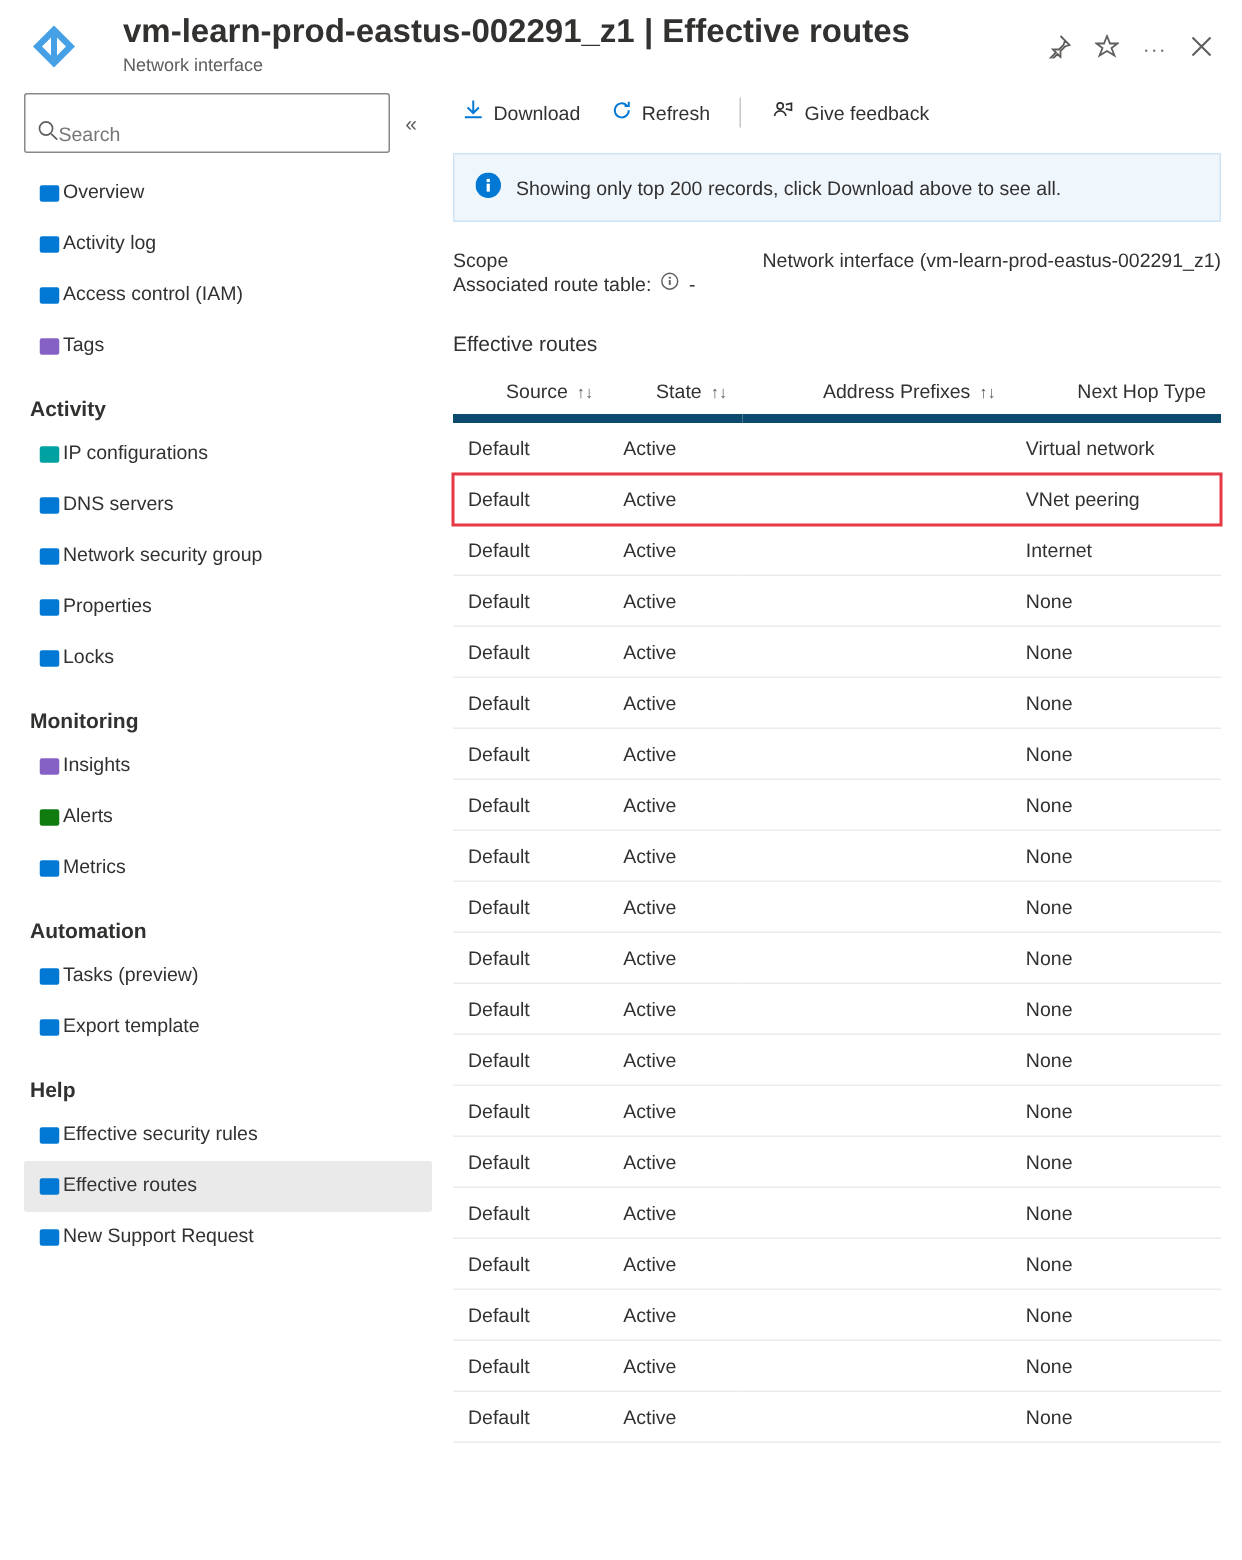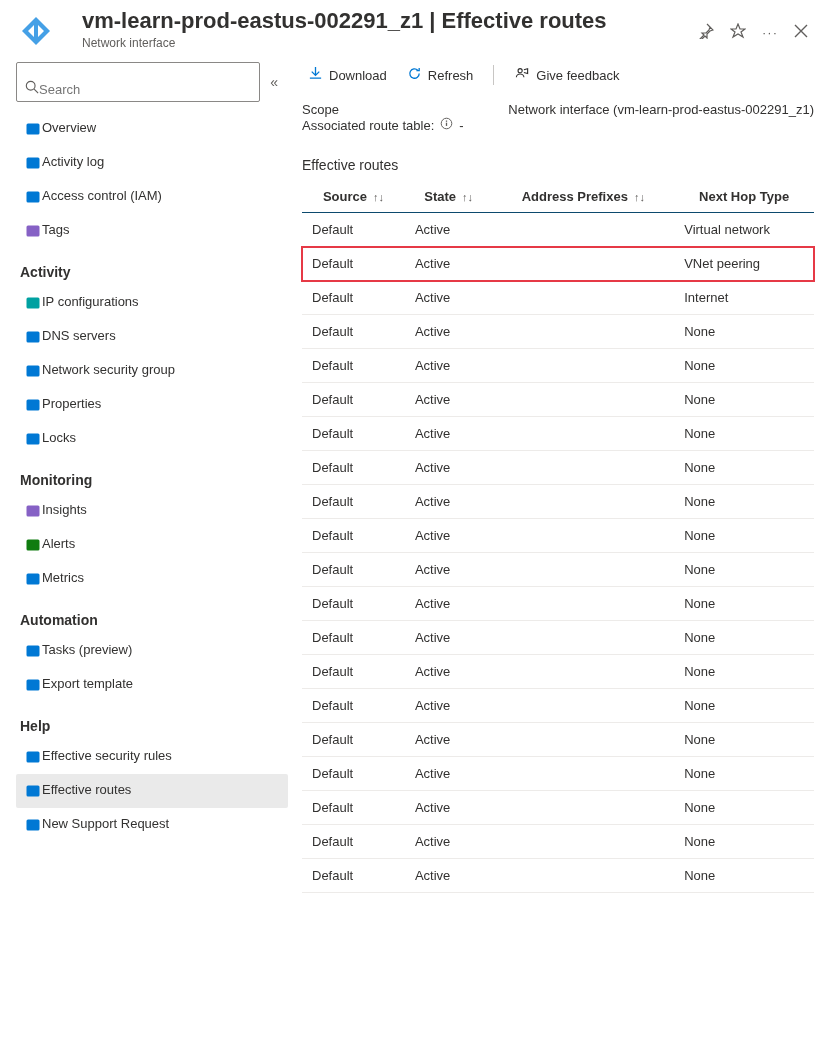--- a/index.html
+++ b/index.html
@@ -150,24 +150,24 @@
     .sect-title {
       font-size: 14px;
       margin-bottom: 8px;
     }
     table {
       width: 100%;
       border-collapse: collapse;
       font-size: 13px;
     }
     thead th {
-      text-align: center;
-      font-weight: 700;
+      text-align: right;
+      font-weight: 400;
       padding: 8px 10px;
-      border-bottom: 1px solid #0c4a6e;
+      border-bottom: 6px solid #0c4a6e;
     }
     .sort-arrows {
       color: #605e5c;
       font-size: 11px;
       margin-left: 6px;
     }
     tbody td {
       padding: 9px 10px;
       border-bottom: 1px solid #edebe9;
     }
@@ -378,20 +378,28 @@
       <div class="divider"></div>
       <div class="tbtn">
         <span><svg width="16" height="15" viewBox="0 0 16 16">
               <circle cx="6" cy="5" r="2.2" fill="none" stroke="#323130" stroke-width="1.2"></circle>
               <path d="M2 12c0-2 2-3.5 4-3.5s4 1.5 4 3.5M10 4l4-1v5l-4-1" fill="none" stroke="#323130" stroke-width="1.2"></path>
             </svg></span>
         <span>Give feedback</span>
       </div>
     </div>
 
+    <div class="info-bar">
+      <span class="info-icon"><svg width="17" height="17" viewBox="0 0 16 16">
+            <circle cx="8" cy="8" r="8" fill="#0078d4"></circle>
+            <rect x="7" y="7" width="2" height="5" fill="#fff"></rect>
+            <rect x="7" y="4" width="2" height="2" fill="#fff"></rect>
+          </svg></span>
+      <span>Showing only top 200 records, click Download above to see all.</span>
+    </div>
 
     <div class="scope-row">
       <span>Scope</span>
       <span>Network interface (vm-learn-prod-eastus-002291_z1)</span>
     </div>
 
     <div class="assoc-row">
       <span>Associated route table:</span>
       <span><svg width="13" height="13" viewBox="0 0 16 16">
             <circle cx="8" cy="8" r="6.5" fill="none" stroke="#605e5c" stroke-width="1.2"></circle>

